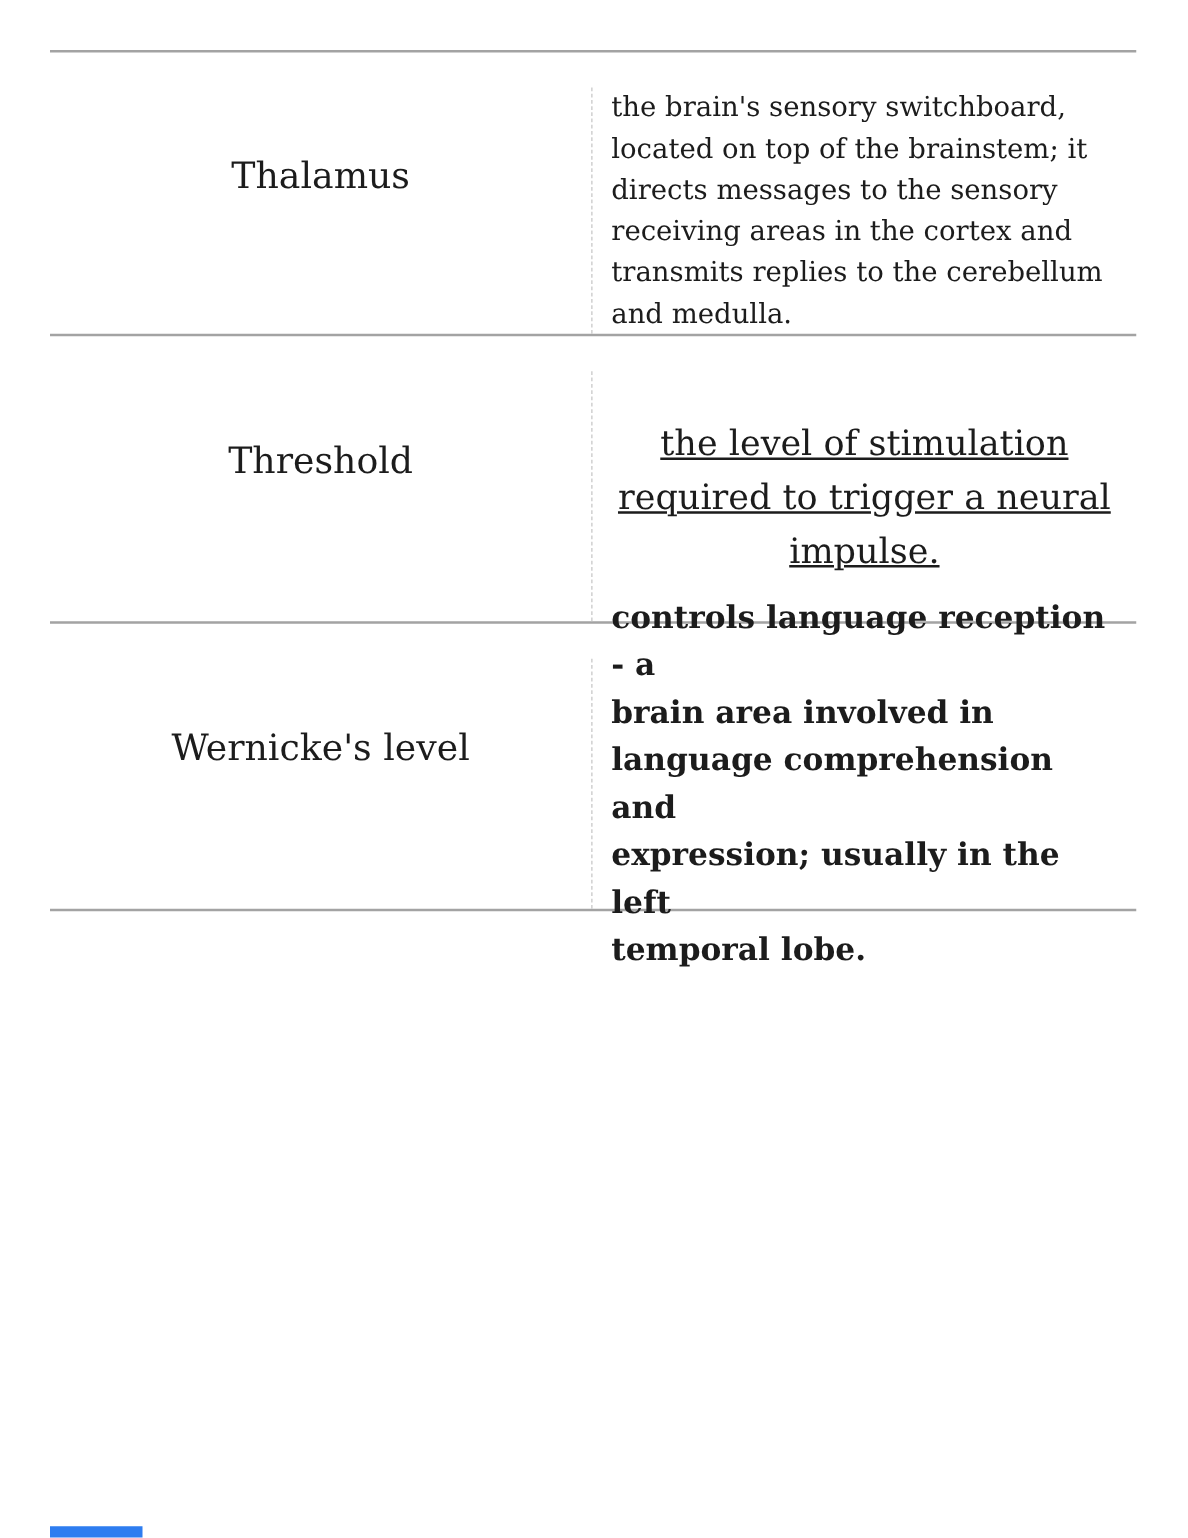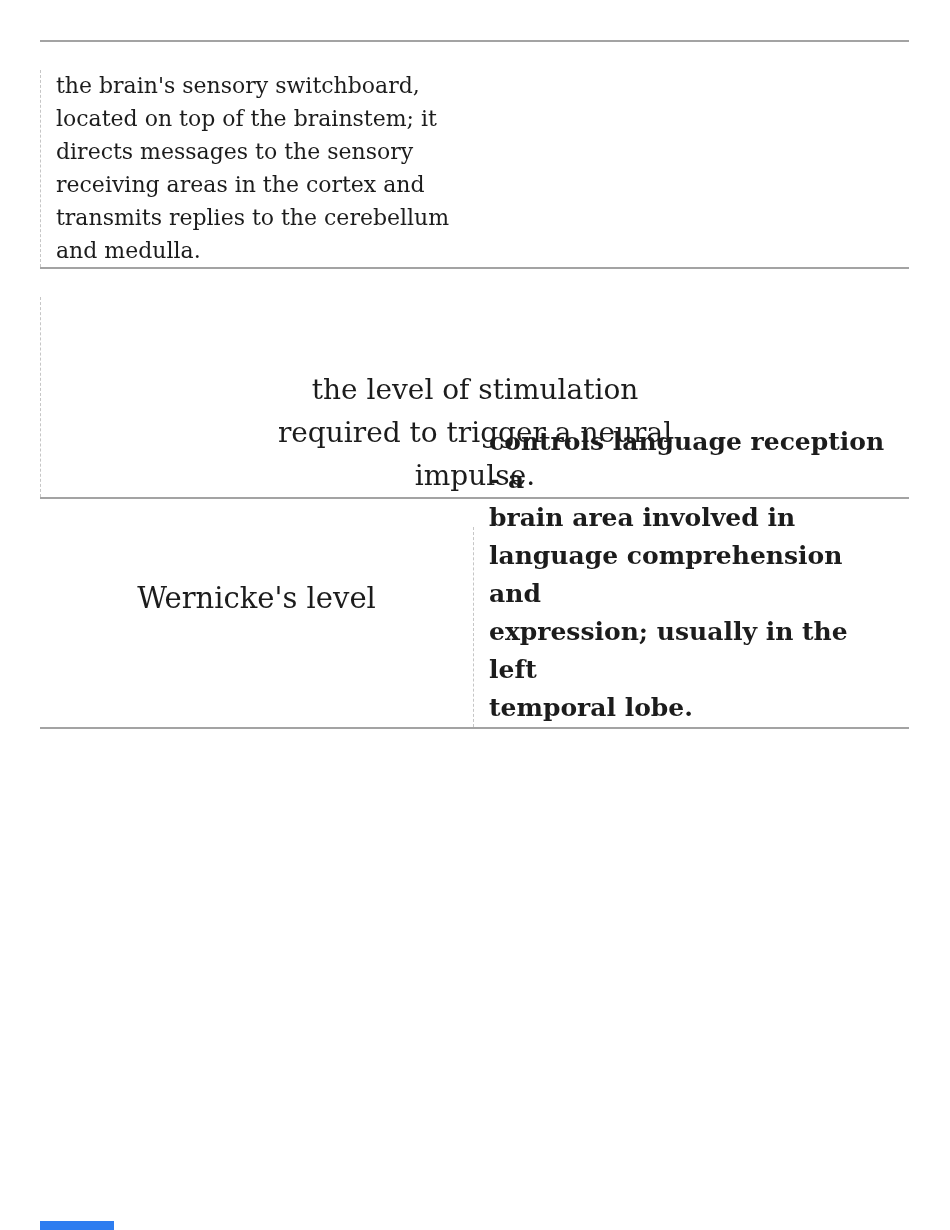--- a/index.html
+++ b/index.html
@@ -44,37 +44,38 @@
     align-items: center;
     justify-content: center;
     padding-bottom: 30px;
     font-size: 29px;
   }
   .def-cell {
     flex: 1;
     box-sizing: border-box;
     border-left: 1px dashed var(--divider-color);
     display: flex;
-    align-items: flex-end;
+    align-items: center;
     padding: 0 15px;
     margin-top: 28px;
   }
   .def-cell .def-text {
     width: 100%;
     white-space: pre-line;
   }
   .def-small {
     font-size: 22px;
     line-height: 33px;
     text-align: left;
   }
   .def-large {
     font-size: 28px;
     line-height: 43px;
     text-align: center;
+    text-decoration: underline;
   }
   .def-medium {
     font-size: 25px;
     line-height: 38px;
     text-align: left;
     font-weight: bold;
   }
   .blue-bar {
     position: absolute;
     left: 40px;
@@ -83,31 +84,37 @@
     height: 9px;
     background: var(--accent-color);
   }
 </style>
 </head>
 <body>
 
 <div class="card-table">
 
   <div class="card-row">
+    <div class="term-cell">
+      <span class="term-text">Thalamus</span>
+    </div>
     <div class="def-cell def-small">
       <span class="def-text">the brain's sensory switchboard,
 located on top of the brainstem; it
 directs messages to the sensory
 receiving areas in the cortex and
 transmits replies to the cerebellum
 and medulla.</span>
     </div>
   </div>
 
   <div class="card-row">
+    <div class="term-cell">
+      <span class="term-text">Threshold</span>
+    </div>
     <div class="def-cell def-large">
       <span class="def-text">the level of stimulation
 required to trigger a neural
 impulse.</span>
     </div>
   </div>
 
   <div class="card-row">
     <div class="term-cell">
       <span class="term-text">Wernicke's level</span>

